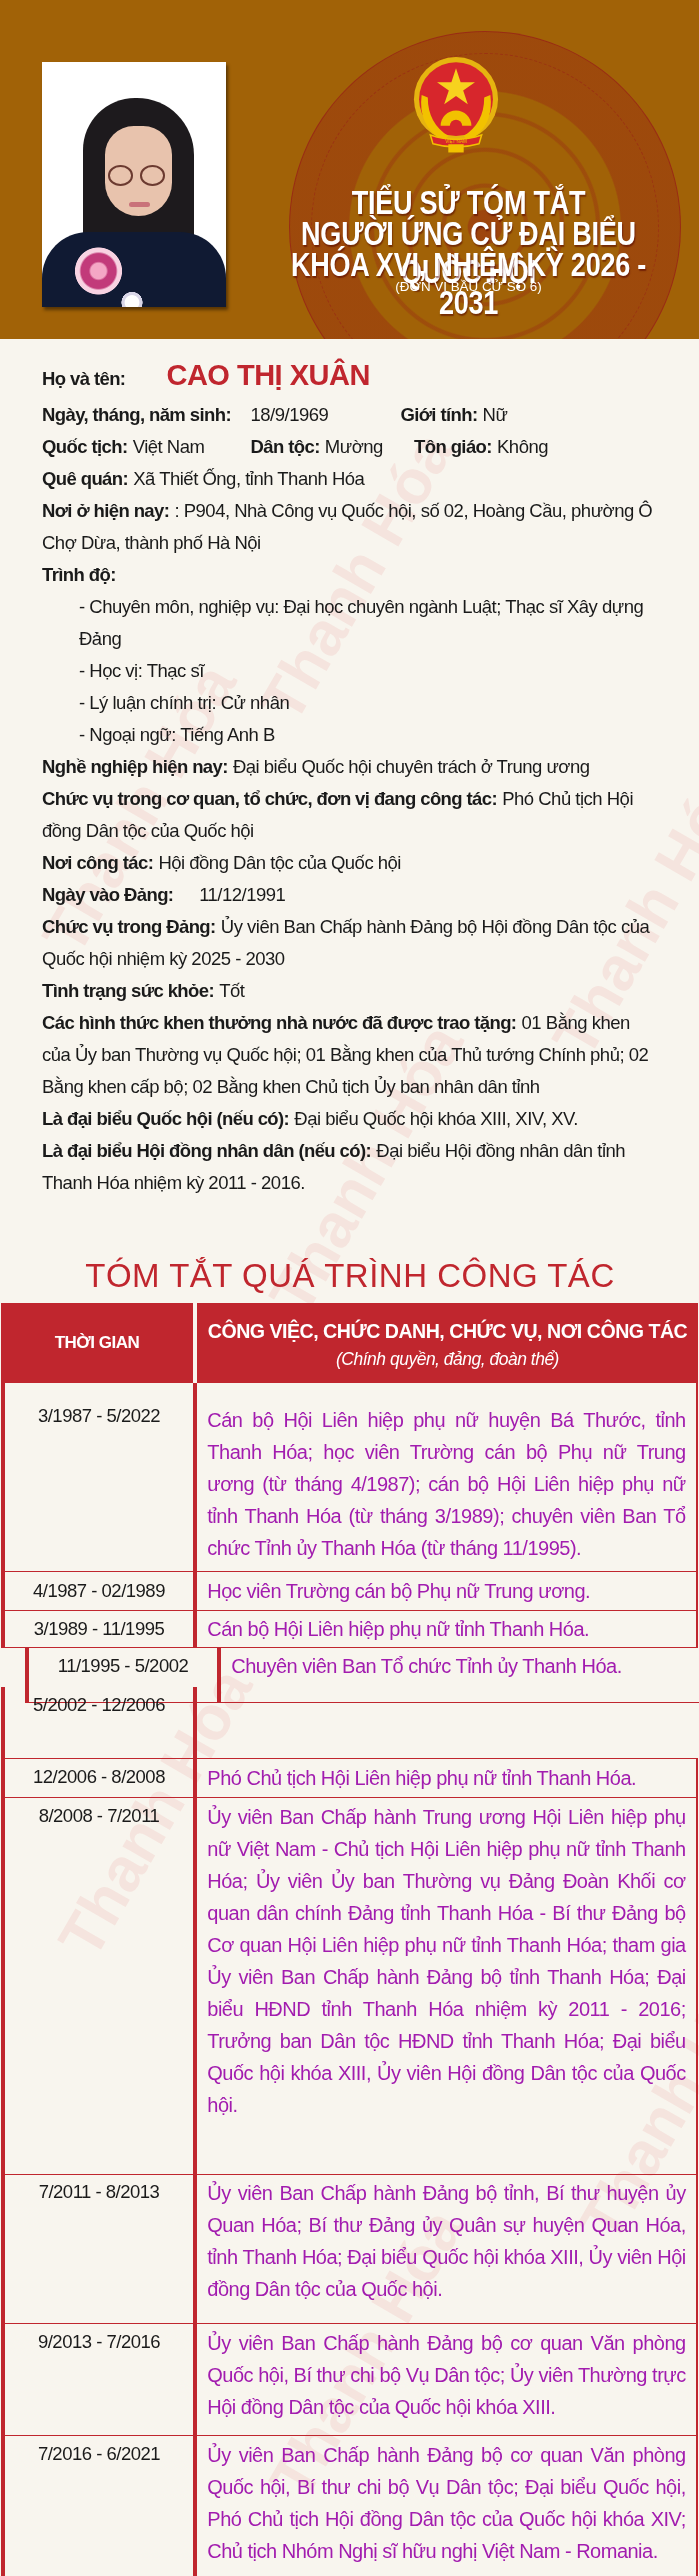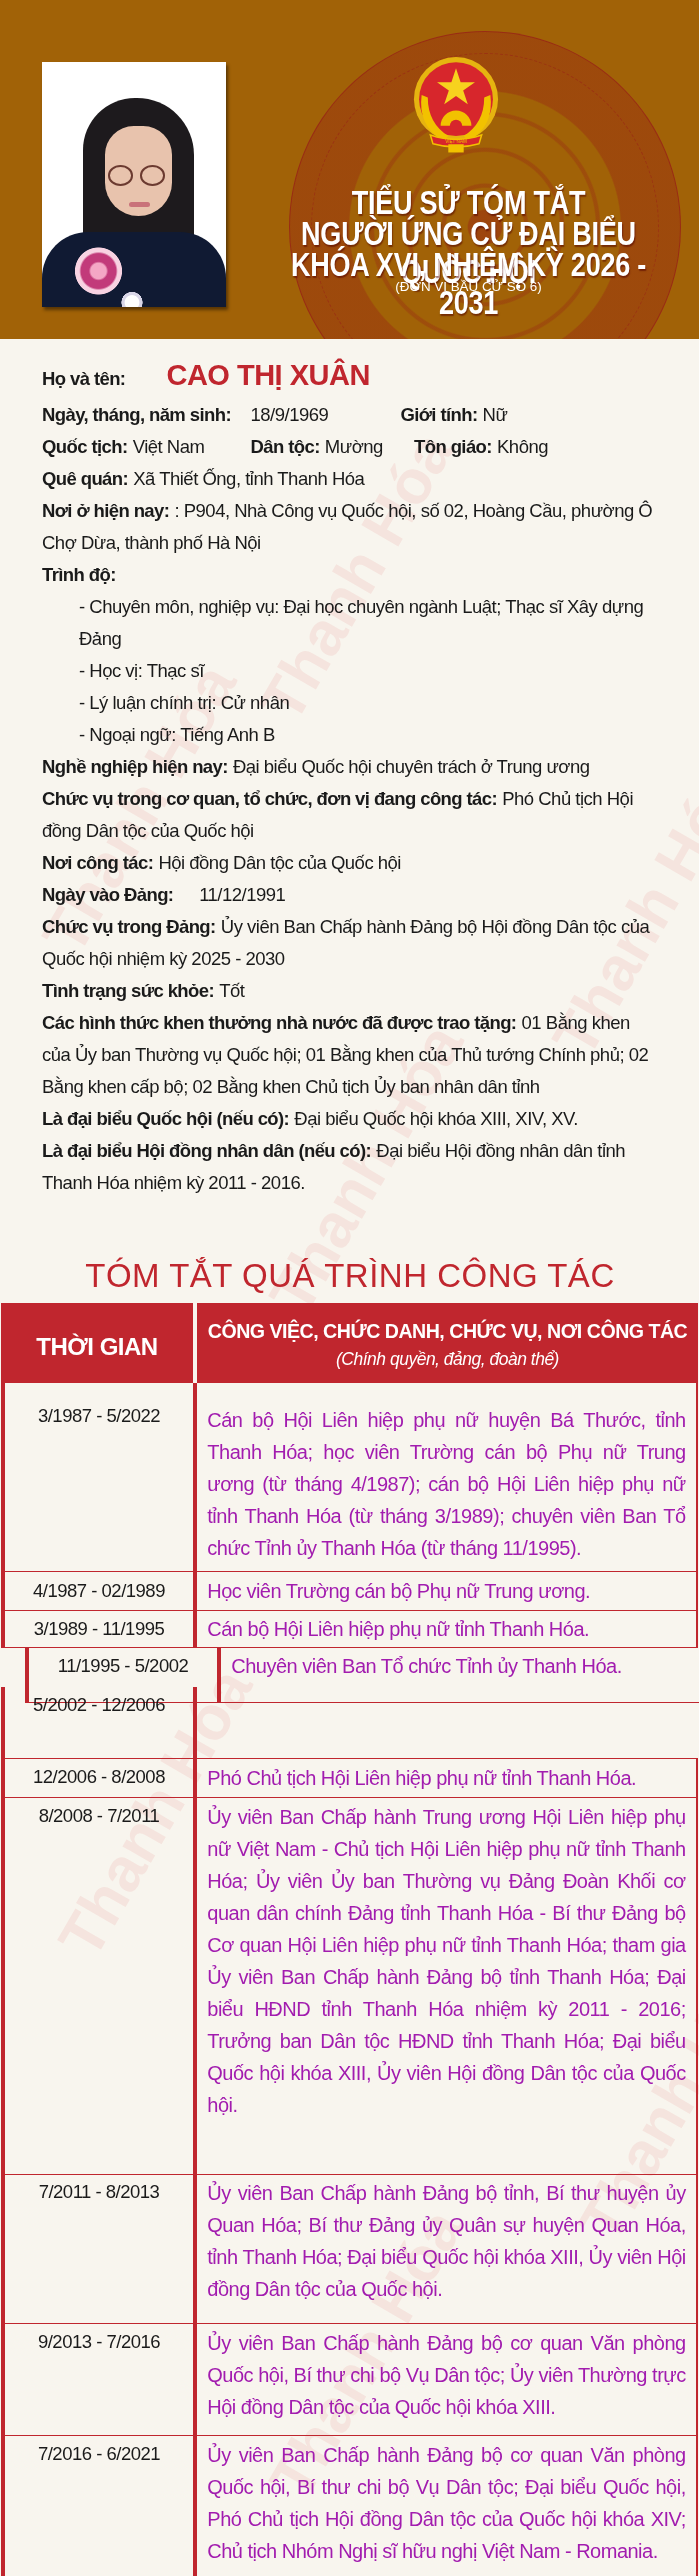--- a/index.html
+++ b/index.html
@@ -47,21 +47,21 @@
 
   
   .section-title { position: absolute; left: 0; top: 1257px; width: 700px; text-align: center; color: #c0262e; font-weight: normal; font-size: 33px; letter-spacing: 0.5px; }
 
   
   .table { position: absolute; left: 1px; top: 1303px; width: 697px; }
   .trow { position: absolute; left: 0; width: 697px; display: flex; border-bottom: 1px solid #c0262e; }
   .tcell-time { width: 196px; border-left: 4.1px solid #c0262e; border-right: 4.1px solid #c0262e; text-align: center; font-size: 18.5px; padding-top: 21.6px; letter-spacing: -0.5px; color: #1a1a1a; }
   .tcell-desc { width: 501px; padding: 20.6px 10.3px 0 10.3px; font-size: 20px; line-height: 32px; color: #a21caf; text-align: justify; letter-spacing: -0.5px; border-right: 2.1px solid #c0262e; }
   .thead { background: #c0262e; color: #ffffff; border-bottom: none; }
-  .thead .tcell-time { color: #fff; border-left: none; border-right: 4.1px solid #f8f5ee; font-weight: bold; font-size: 24px; padding-top: 30px; }
+  .thead .tcell-time { color: #fff; border-left: none; border-right: 4.1px solid #f8f5ee; font-weight: bold; font-size: 17px; padding-top: 30px; }
   .thead .tcell-desc { color: #fff; text-align: center; font-weight: bold; font-size: 19.6px; padding-top: 14.4px; line-height: 28px; border-right: none; }
   .thead .sub { font-weight: normal; font-style: italic; font-size: 17.5px; }
 </style>
 </head>
 <body>
 
 <div class="header">
   <div class="drum"></div>
 
   <div class="photo">

